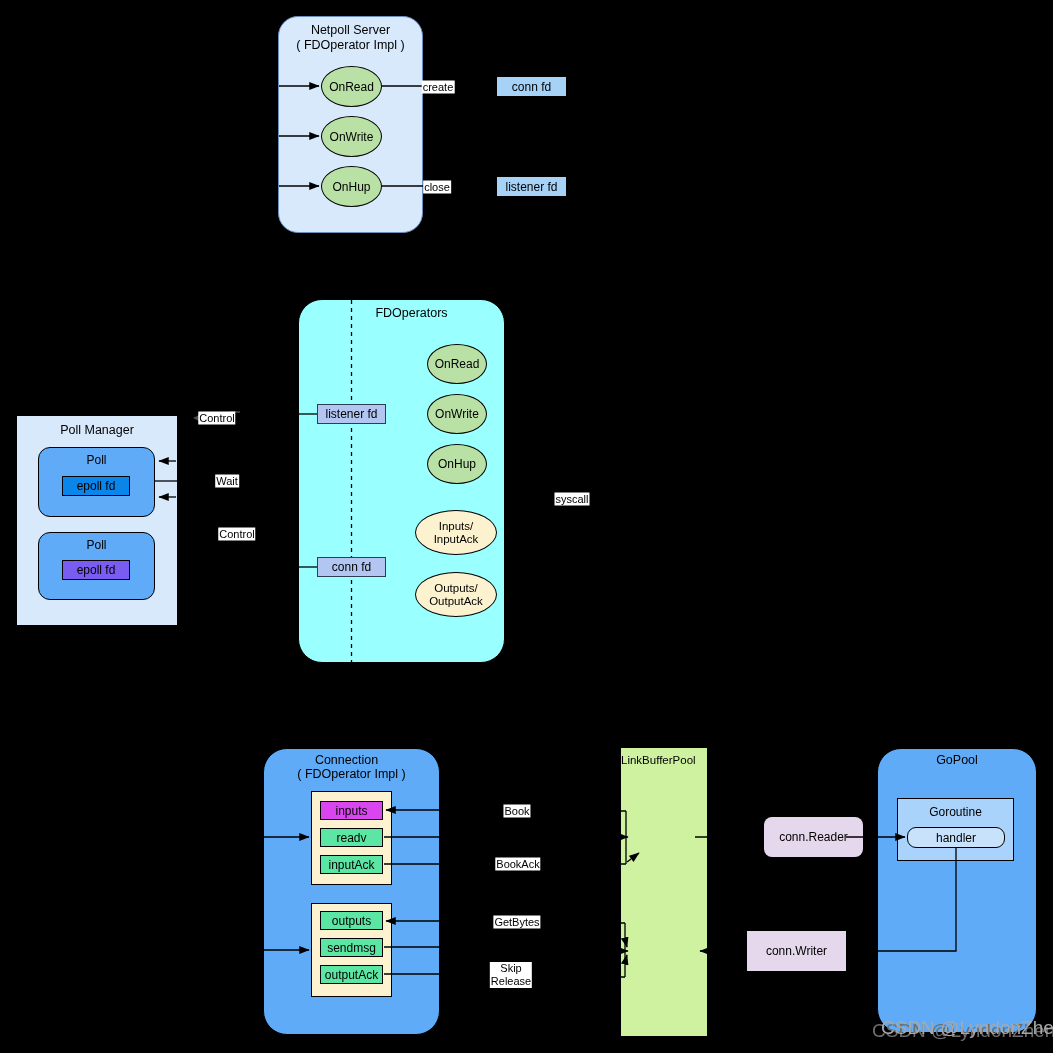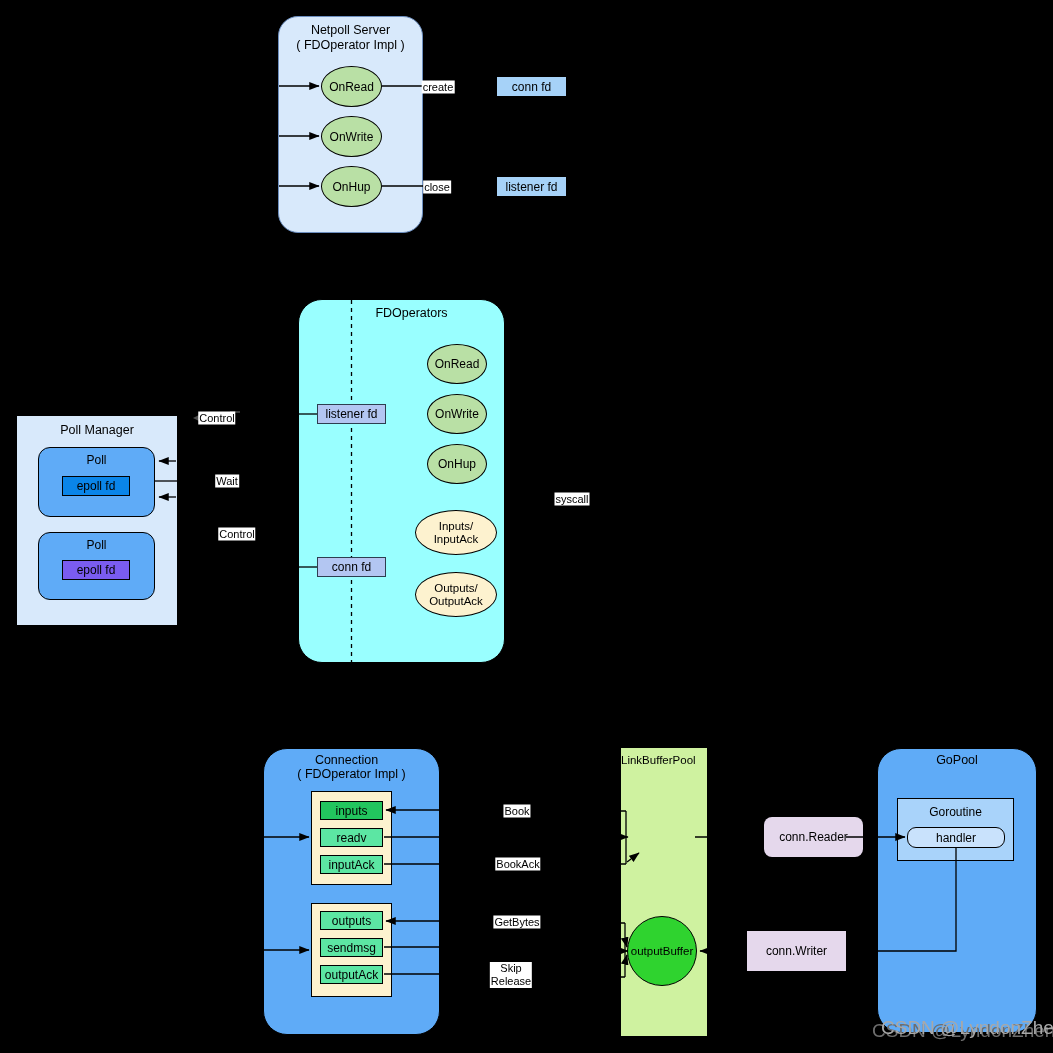--- a/index.html
+++ b/index.html
@@ -56,31 +56,30 @@
   </div>
 
   <div class="node cover" style="left:317px;top:404px;width:69px;height:20px;background:#b3c6f2;border:1px solid #2d3e50;">listener fd</div>
   <div class="node cover" style="left:317px;top:557px;width:69px;height:20px;background:#b3c6f2;border:1px solid #2d3e50;">conn fd</div>
 
 
   <div class="panel" style="left:263px;top:748px;width:177px;height:287px;background:#5fabf7;border:1px solid #000;border-radius:24px;"></div>
   <div class="ttl" style="left:258px;top:753px;width:177px;">Connection</div>
   <div class="ttl" style="left:263px;top:767px;width:177px;">( FDOperator Impl )</div>
   <div class="panel" style="left:311px;top:791px;width:81px;height:94px;background:#fdf2cf;border:1px solid #000;"></div>
-  <div class="node" style="left:320px;top:801px;width:63px;height:19px;background:#22c55e;border:1px solid #000;">inputs</div>
+  <div class="node" style="left:320px;top:801px;width:63px;height:19px;background:#d946ef;border:1px solid #000;">inputs</div>
   <div class="node" style="left:320px;top:828px;width:63px;height:19px;background:#5ce6a3;border:1px solid #000;">readv</div>
   <div class="node" style="left:320px;top:855px;width:63px;height:19px;background:#5ce6a3;border:1px solid #000;">inputAck</div>
   <div class="panel" style="left:311px;top:903px;width:81px;height:94px;background:#fdf2cf;border:1px solid #000;"></div>
   <div class="node" style="left:320px;top:911px;width:63px;height:19px;background:#5ce6a3;border:1px solid #000;">outputs</div>
   <div class="node" style="left:320px;top:938px;width:63px;height:19px;background:#5ce6a3;border:1px solid #000;">sendmsg</div>
   <div class="node" style="left:320px;top:965px;width:63px;height:19px;background:#5ce6a3;border:1px solid #000;">outputAck</div>
 
   <div class="panel" style="left:621px;top:748px;width:86px;height:288px;background:#cff2a0;"></div>
   <div class="ttl" style="left:621px;top:753px;width:62px;font-size:11.5px;">LinkBufferPool</div>
-  <div class="node ellipse" style="left:627px;top:916px;width:70px;height:70px;background:#2fd32f;font-size:11.5px;">outputBuffer</div>
 
   <div class="node" style="left:764px;top:817px;width:99px;height:40px;background:#e5d8ec;border-radius:8px;">conn.Reader</div>
   <div class="node" style="left:747px;top:931px;width:99px;height:40px;background:#e5d8ec;border-radius:0;">conn.Writer</div>
 
   <div class="panel" style="left:877px;top:748px;width:160px;height:285px;background:#5fabf7;border:1px solid #000;border-radius:24px;"></div>
   <div class="ttl" style="left:877px;top:753px;width:160px;">GoPool</div>
   <div class="panel" style="left:897px;top:798px;width:117px;height:63px;background:#a9d3fa;border:1px solid #000;"></div>
   <div class="ttl" style="left:897px;top:805px;width:117px;font-size:12px;">Goroutine</div>
   <div class="node" style="left:907px;top:827px;width:98px;height:21px;background:#c9e2fc;border:1px solid #000;border-radius:9px;">handler</div>
 

